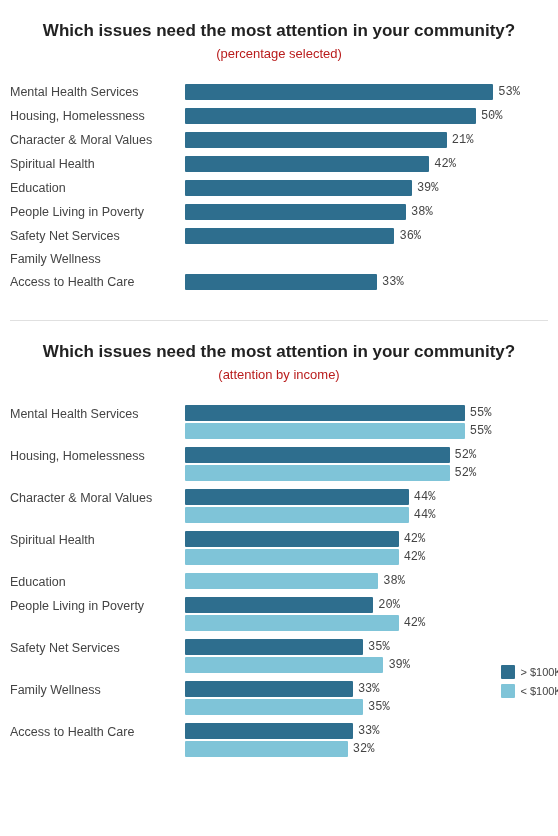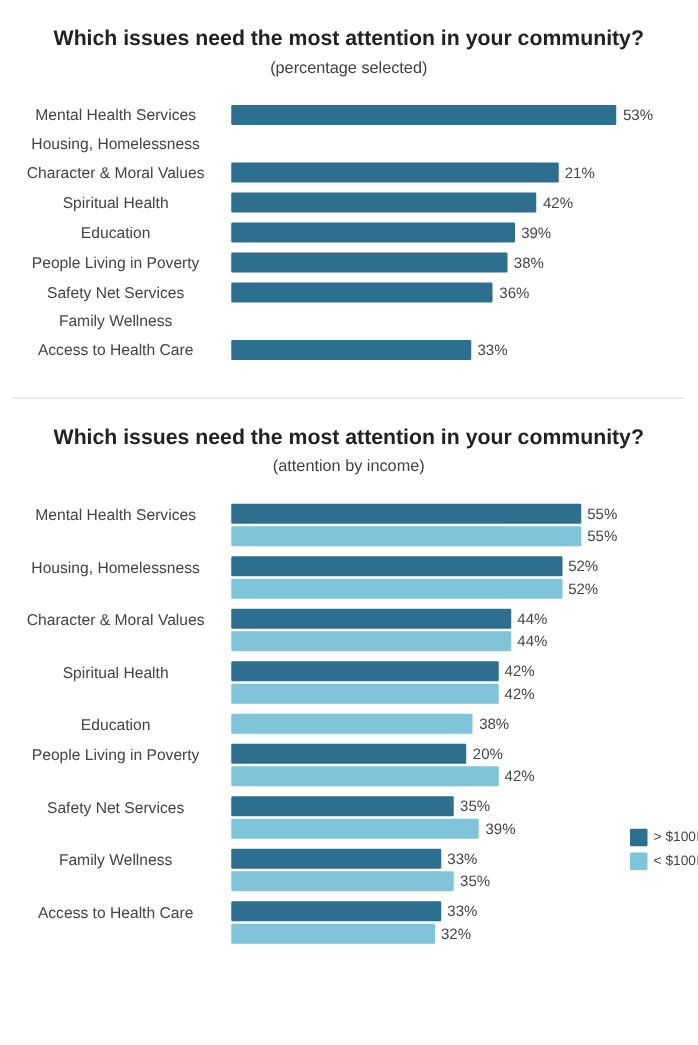--- a/index.html
+++ b/index.html
@@ -19,43 +19,44 @@
       font-size: 17px;
       font-weight: 800;
       color: #222;
       line-height: 1.3;
       margin-bottom: 20px;
       padding: 0 20px;
     }
     .chart-title .subtitle {
       font-weight: 400;
       font-size: 13px;
-      color: #404040;
+      color: #b91c1c;
     }
     .bar-chart {
       width: 100%;
     }
     .bar-row {
       display: flex;
       align-items: center;
       margin-bottom: 8px;
     }
     .bar-label {
       width: 175px;
-      text-align: center;
+      text-align: left;
       font-size: 12.5px;
       color: #444;
       padding-right: 10px;
       flex-shrink: 0;
     }
     .bar-area {
       flex: 1;
       display: flex;
       flex-direction: column;
       gap: 2px;
+      font-family: Liberation Mono, monospace;
     }
     .bar-single-row {
       display: flex;
       align-items: center;
     }
     .bar {
       height: 16px;
       background: #2e6e8e;
       border-radius: 1px;
     }
@@ -117,20 +118,26 @@
         <div class="bar-label">Mental Health Services</div>
         <div class="bar-area">
           <div class="bar-single-row">
             <div class="bar" style="width: 308.364px;"></div>
             <div class="bar-value">53%</div>
           </div>
         </div>
       </div>
       <div class="bar-row">
         <div class="bar-label">Housing, Homelessness</div>
+        <div class="bar-area">
+          <div class="bar-single-row">
+            <div class="bar" style="width: 290.909px;"></div>
+            <div class="bar-value">50%</div>
+          </div>
+        </div>
       </div>
       <div class="bar-row">
         <div class="bar-label">Character &amp; Moral Values</div>
         <div class="bar-area">
           <div class="bar-single-row">
             <div class="bar" style="width: 261.818px;"></div>
             <div class="bar-value">21%</div>
           </div>
         </div>
       </div>

